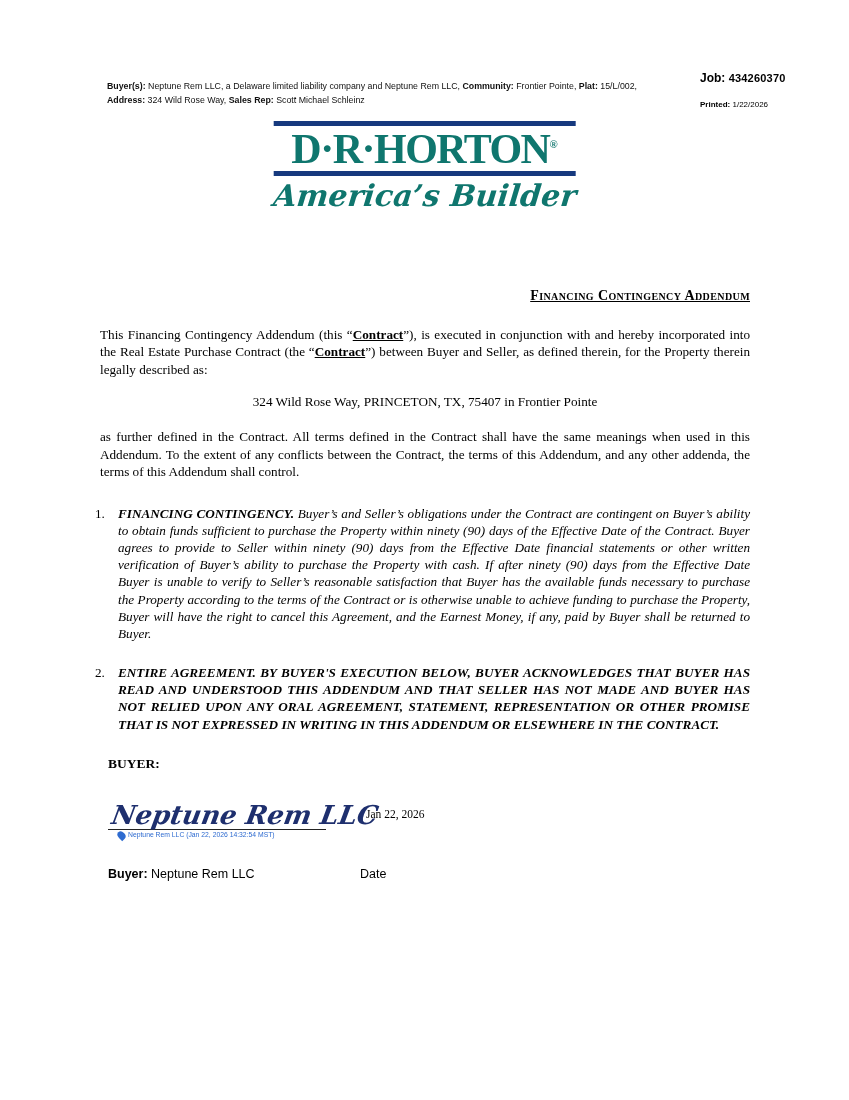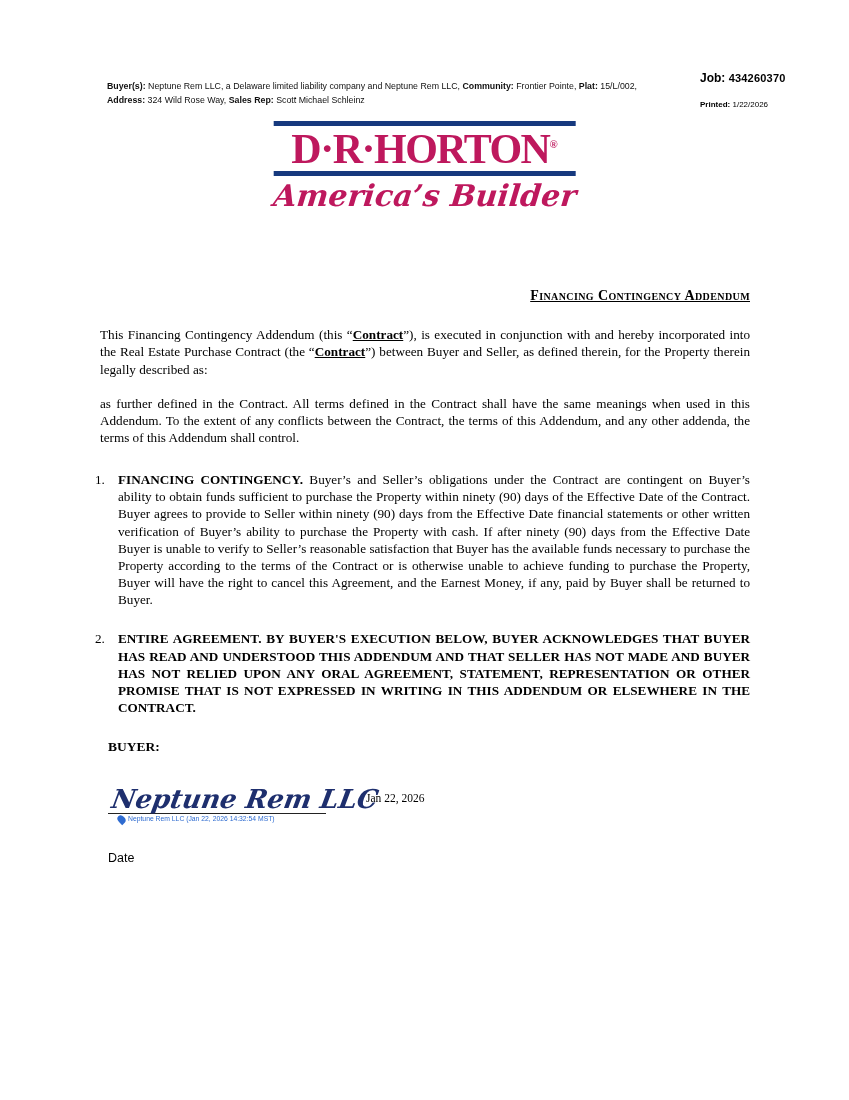--- a/index.html
+++ b/index.html
@@ -28,21 +28,21 @@
     position:absolute; left:700px; top:100px;
     font-family:"Liberation Sans", sans-serif; font-size:8px; white-space:nowrap;
   }
   .printed-label { font-weight:700; }
 
   .stray-dot { position:absolute; left:294px; top:88px; font-size:12px; }
 
   
   .logo {
     position:absolute; top:121px; left:50%; transform:translateX(-50%);
-    color:#be185d; text-align:center; width:max-content;
+    color:#0f766e; text-align:center; width:max-content;
   }
   .logo-rule { height:5px; background:#16397e; width:100%; }
   .logo-brand {
     font-family:"Liberation Serif", serif; font-weight:700; font-size:42px;
     line-height:1.0; letter-spacing:-1.5px; white-space:nowrap; padding:2px 0 1px 0;
   }
   .logo-brand .reg { font-size:11px; vertical-align:super; letter-spacing:0; }
   .logo-tagline {
     font-family:"DejaVu Serif", serif; font-style:italic; font-weight:700;
     font-size:30px; margin-top:3px; transform:skewX(-6deg); white-space:nowrap; line-height:1.1;
@@ -60,21 +60,21 @@
   .intro { margin-top:21px; text-align:justify; }
   .bu { font-weight:700; text-decoration:underline; }
 
   .property { margin-top:15px; text-align:center; line-height:1.42; }
 
   .para2 { margin-top:17px; text-align:justify; }
 
   .list { margin-top:25px; }
   .list-item { display:flex; margin-bottom:22px; margin-left:-5px; }
   .num { width:23px; flex:none; }
-  .item-body { flex:1; text-align:justify; line-height:1.3; }
+  .item-body { flex:1; text-align:justify; line-height:1.3;font-style:italic; }
   .item-heading { font-weight:700; }
   .bold-item .item-body { font-weight:700; }
 
   .buyer-label { font-weight:700; margin-left:8px; font-size:13.5px; margin-top:20px; }
 
   .sig-row { display:flex; margin-top:30px; margin-left:8px; align-items:flex-start; }
   .sig-block { width:250px; position:relative; }
   .sig-line { width:218px; border-bottom:1.5px solid #222; line-height:1; }
   .sig-script {
     display:inline-block; transform:skewX(-10deg);
@@ -118,20 +118,21 @@
     <div class="logo-tagline">America’s Builder</div>
   </div>
 
   <div class="content">
 
     <div class="doc-title">Financing Contingency Addendum</div>
 
     <p class="intro"><span>This Financing Contingency Addendum (this “</span><span class="bu">Contract</span><span>”), is executed in conjunction with and hereby incorporated into the Real Estate Purchase Contract (the “</span><span class="bu">Contract</span><span>”) between Buyer and Seller, as defined therein, for the Property therein legally described as:</span></p>
 
     <div class="property">
+      <div>324 Wild Rose Way, PRINCETON, TX, 75407 in Frontier Pointe</div>
     </div>
 
     <p class="para2">as further defined in the Contract.  All terms defined in the Contract shall have the same meanings when used in this Addendum.  To the extent of any conflicts between the Contract, the terms of this Addendum, and any other addenda, the terms of this Addendum shall control.</p>
 
     <div class="list">
 
       <div class="list-item">
         <div class="num">1.</div>
         <div class="item-body"><b class="item-heading">FINANCING CONTINGENCY.</b><span>  Buyer’s and Seller’s obligations under the Contract are contingent on Buyer’s ability to obtain funds sufficient to purchase the Property within ninety (90) days of the Effective Date of the Contract. Buyer agrees to provide to Seller within ninety (90) days from the Effective Date financial statements or other written verification of Buyer’s ability to purchase the Property with cash.  If after ninety (90) days from the Effective Date Buyer is unable to verify to Seller’s reasonable satisfaction that Buyer has the available funds necessary to purchase the Property according to the terms of the Contract or is otherwise unable to achieve funding to purchase the Property, Buyer will have the right to cancel this Agreement, and the Earnest Money, if any, paid by Buyer shall be returned to Buyer.</span></div>
       </div>
@@ -150,17 +151,18 @@
         <div class="sig-line"><span class="sig-script">Neptune Rem LLC</span></div>
         <div class="sig-annotation">
             <span class="stamp"></span>
             <span>Neptune Rem LLC (Jan 22, 2026 14:32:54 MST)</span>
           </div>
       </div>
       <div class="sig-date">Jan 22, 2026</div>
     </div>
 
     <div class="name-row">
+      <div class="buyer-name"><b>Buyer:</b><span> Neptune Rem LLC</span></div>
       <div class="date-label">Date</div>
     </div>
 
   </div>
 </div>
 
 </body></html>

